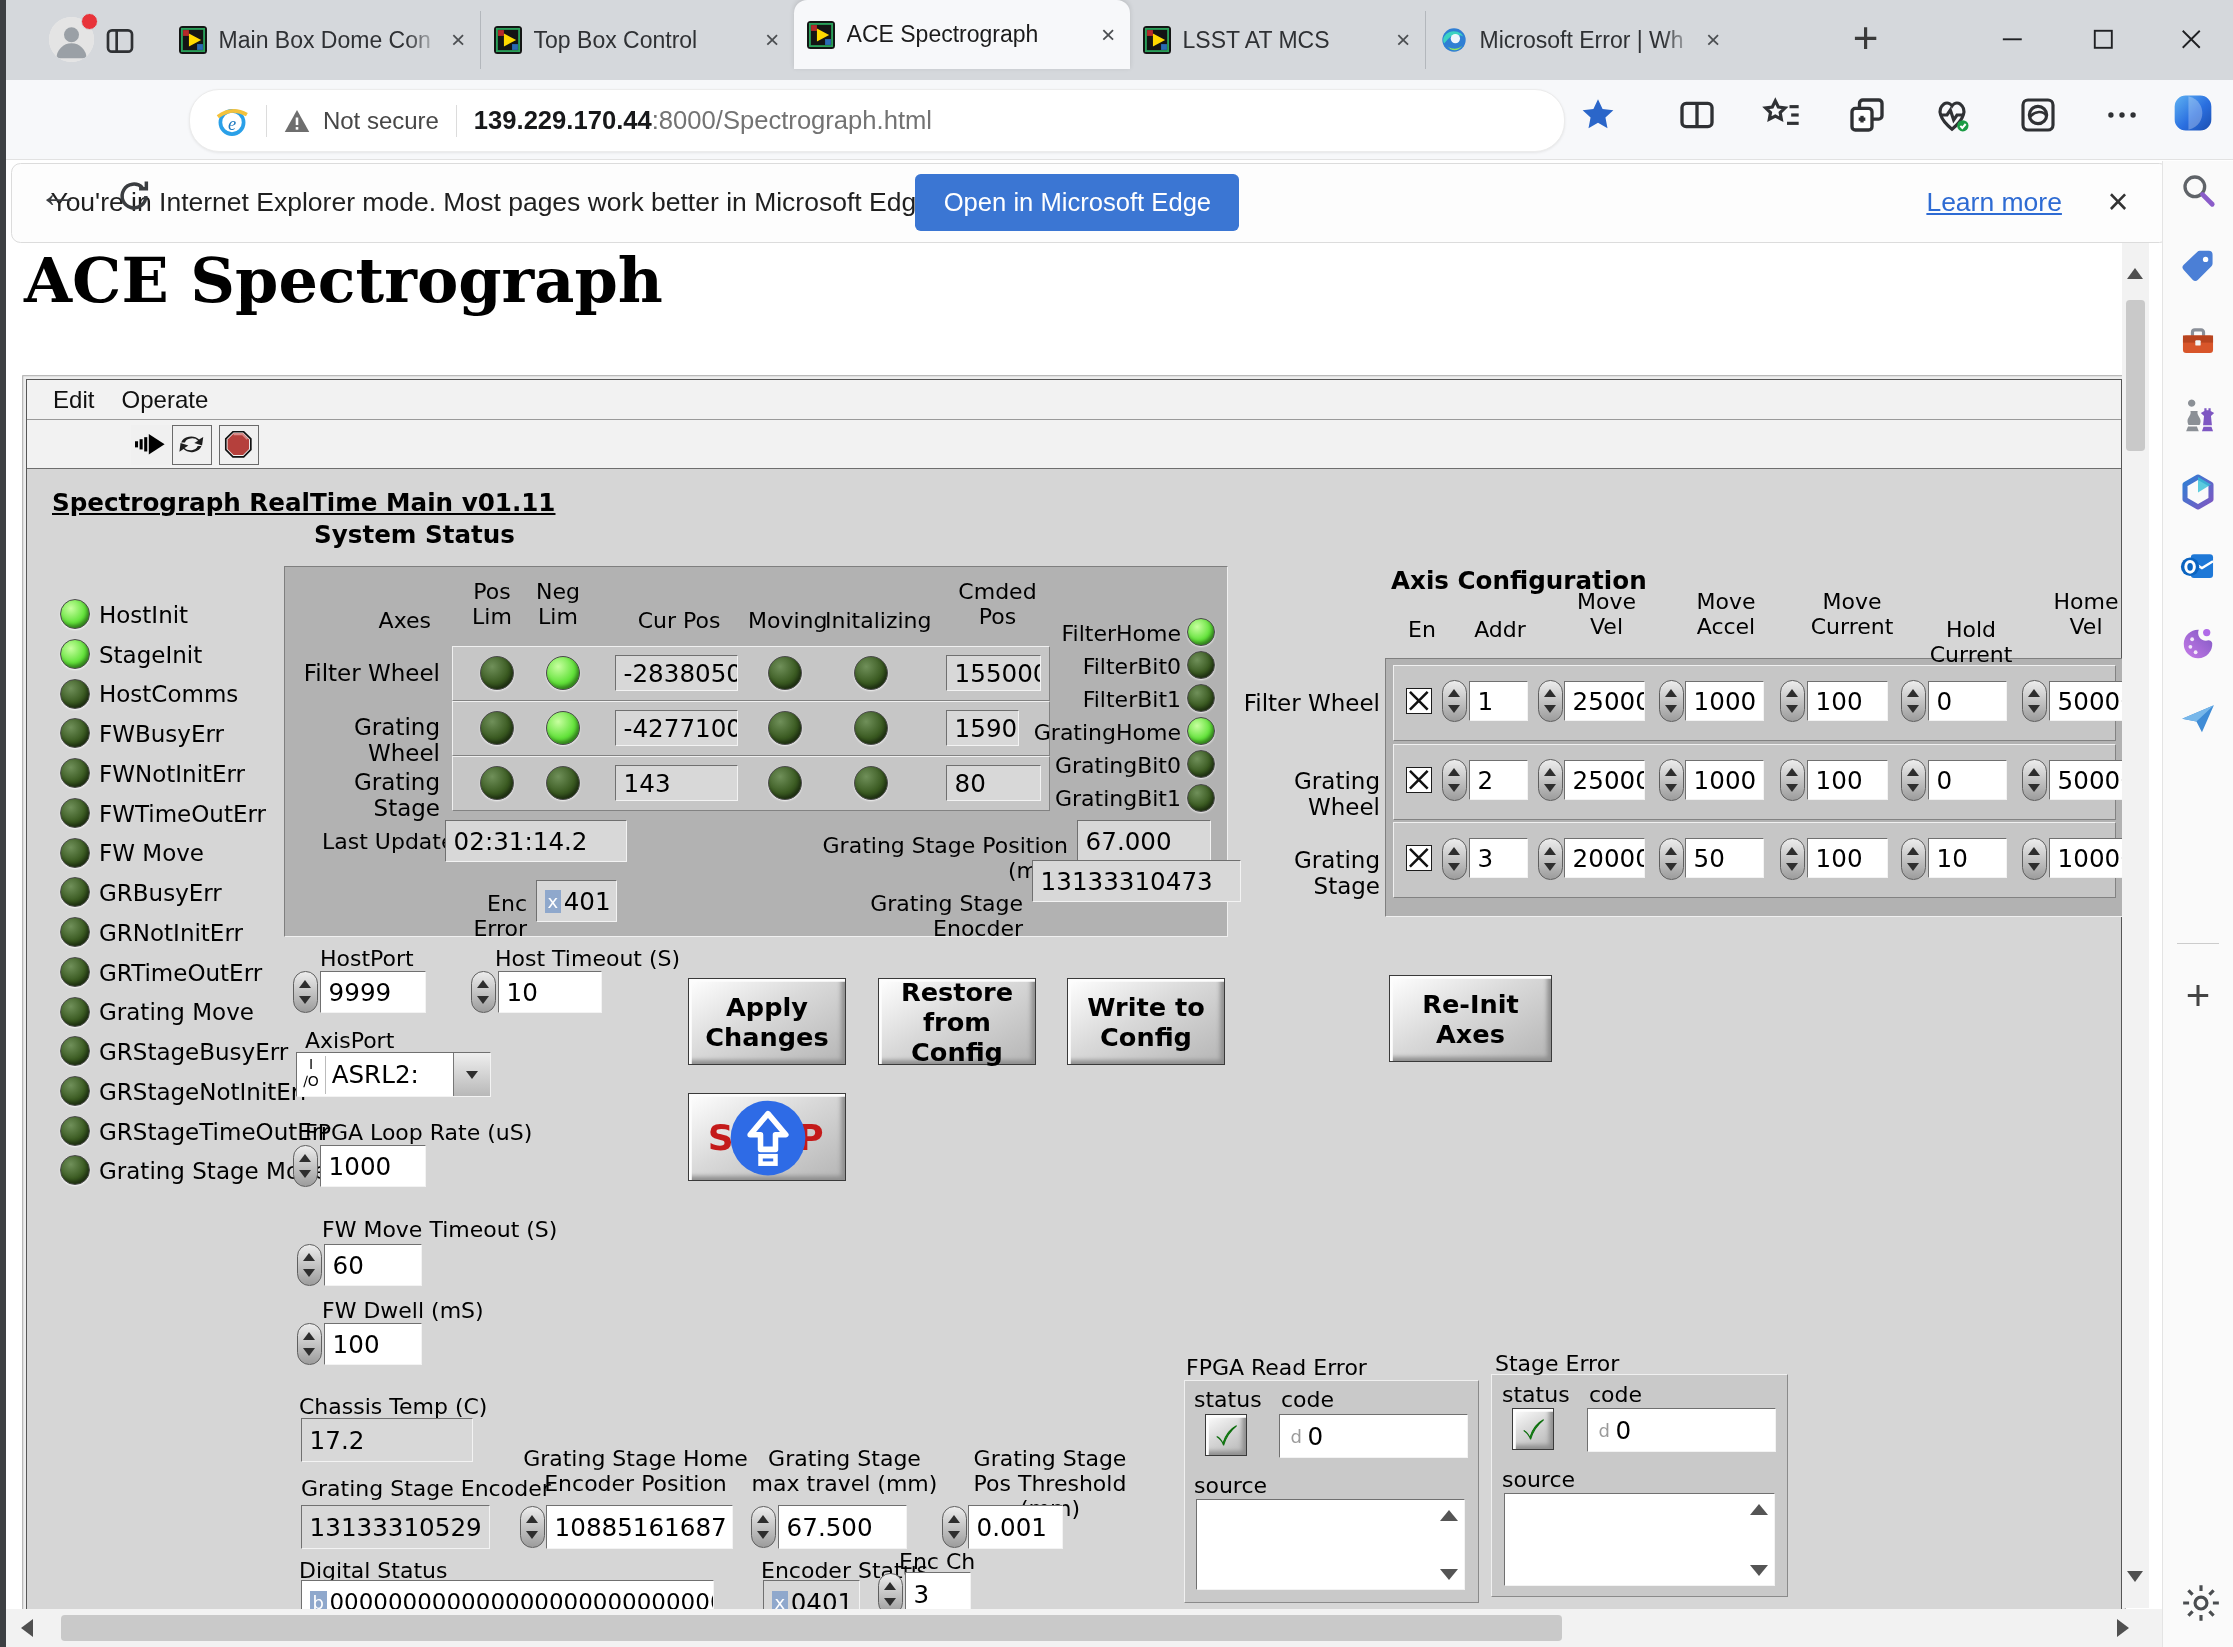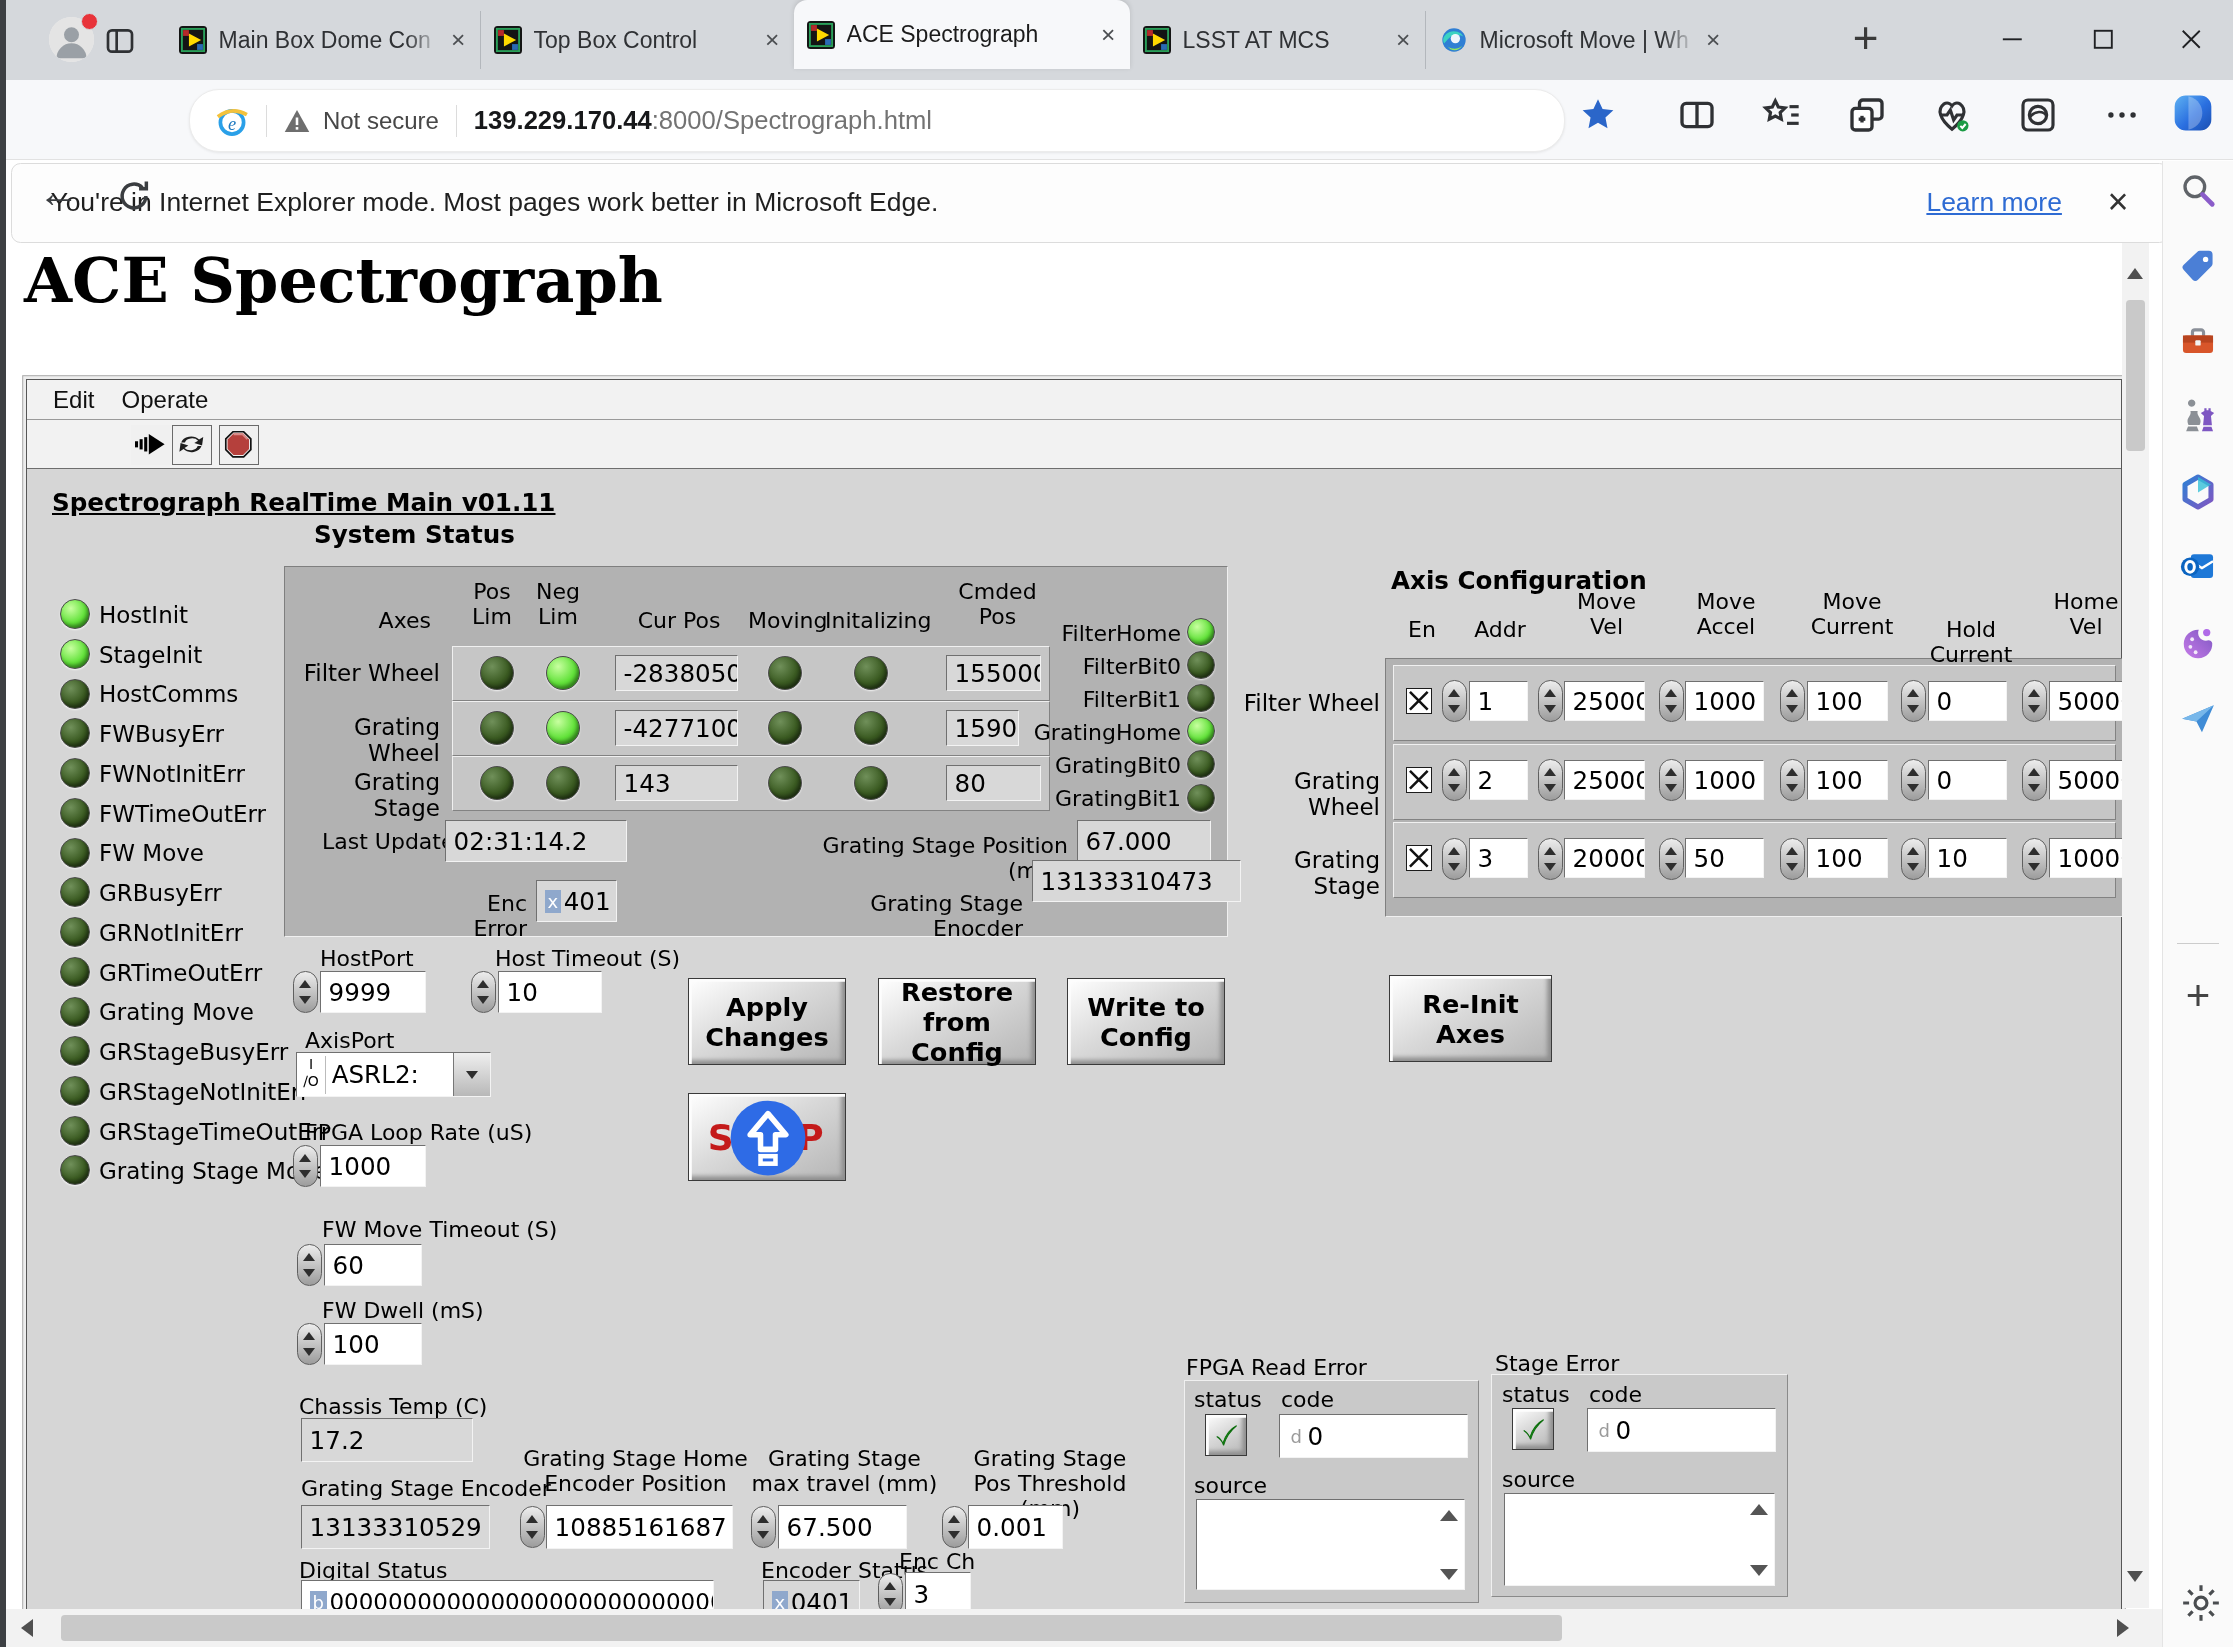--- a/index.html
+++ b/index.html
@@ -156,21 +156,21 @@
         </div>
         <div class="tab" style="left: 1261px; width: 308px;">
           <span class="fav">
             <svg width="100%" height="100%" viewBox="0 0 24 24">
               <circle cx="12" cy="12" r="10" fill="#2f7fd4"></circle>
               <path d="M3.5 15 a9 7.5 0 0 1 16.5 -6 a10.5 10.5 0 0 0 -13.5 2.5 z" fill="#3bd2c2"></path>
               <path d="M6 16.5 c1 3 9 4.5 13 .5 c-2.5 4.5 -9.5 6 -13 -0.5z" fill="#8fe65f"></path>
               <circle cx="13.2" cy="10.8" r="4" fill="#fff" opacity=".92"></circle>
             </svg>
           </span>
-          <span class="tlabel">Microsoft Move | Wh</span>
+          <span class="tlabel">Microsoft Error | Wh</span>
           <span class="tclose">×</span>
         </div>
       </div>
     <div id="newtab">+</div>
     <div class="wctl" style="left:1982px;">
         <svg width="24.6" height="24.6" viewBox="0 0 26 26">
           <line x1="3" y1="13" x2="23" y2="13" stroke="#202124" stroke-width="2"></line>
         </svg>
       </div>
     <div class="wctl" style="left:2073px;">
@@ -271,20 +271,21 @@
             <stop offset="1" stop-color="#1c4fb0"></stop>
           </linearGradient>
         </defs>
         <path d="M8 2.5 h8 a6 6 0 0 1 6 6 v7 a6 6 0 0 1 -6 6 h-8 a6 6 0 0 1 -6 -6 v-7 a6 6 0 0 1 6 -6z" fill="url(#cpg)"></path>
         <path d="M9.5 2.8 c6 1.5 7.6 6.2 7.6 9.2 s-1.6 7.7 -7.6 9.2" fill="#fff" opacity=".28"></path>
       </svg>
     </span>
 
   <div id="iebanner">
     <span class="msg">You're in Internet Explorer mode. Most pages work better in Microsoft Edge.</span>
+    <div id="iebtn">Open in Microsoft Edge</div>
     <span id="learnmore">Learn more</span>
     <div id="bannerclose">×</div>
   </div>
 
   <div id="pagetitle">ACE Spectrograph</div>
 
   <div id="lvpanel">
     <div id="lvmenu">
       <span class="menuitem" style="left:26.5px;">Edit</span>
       <span class="menuitem" style="left:95px;">Operate</span>

